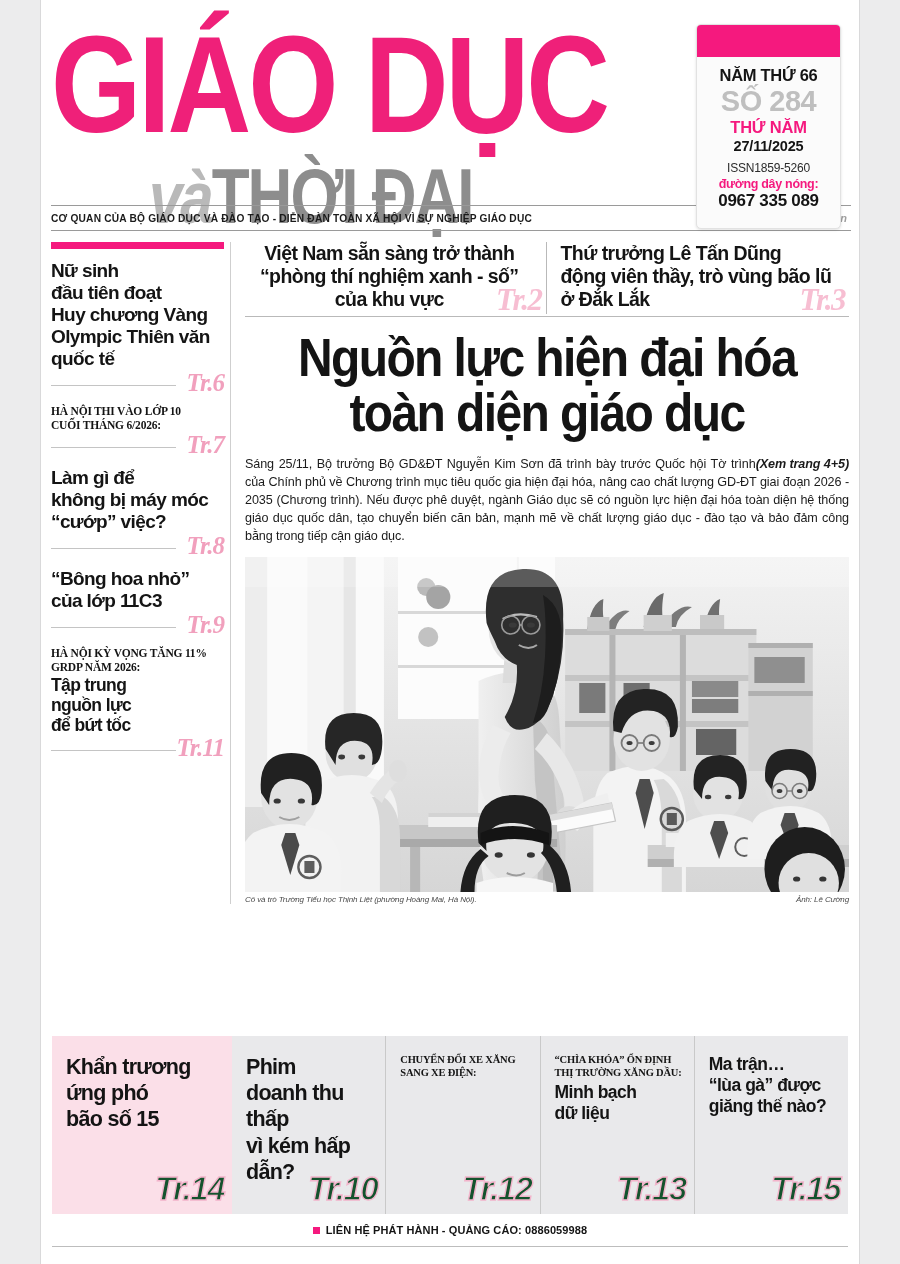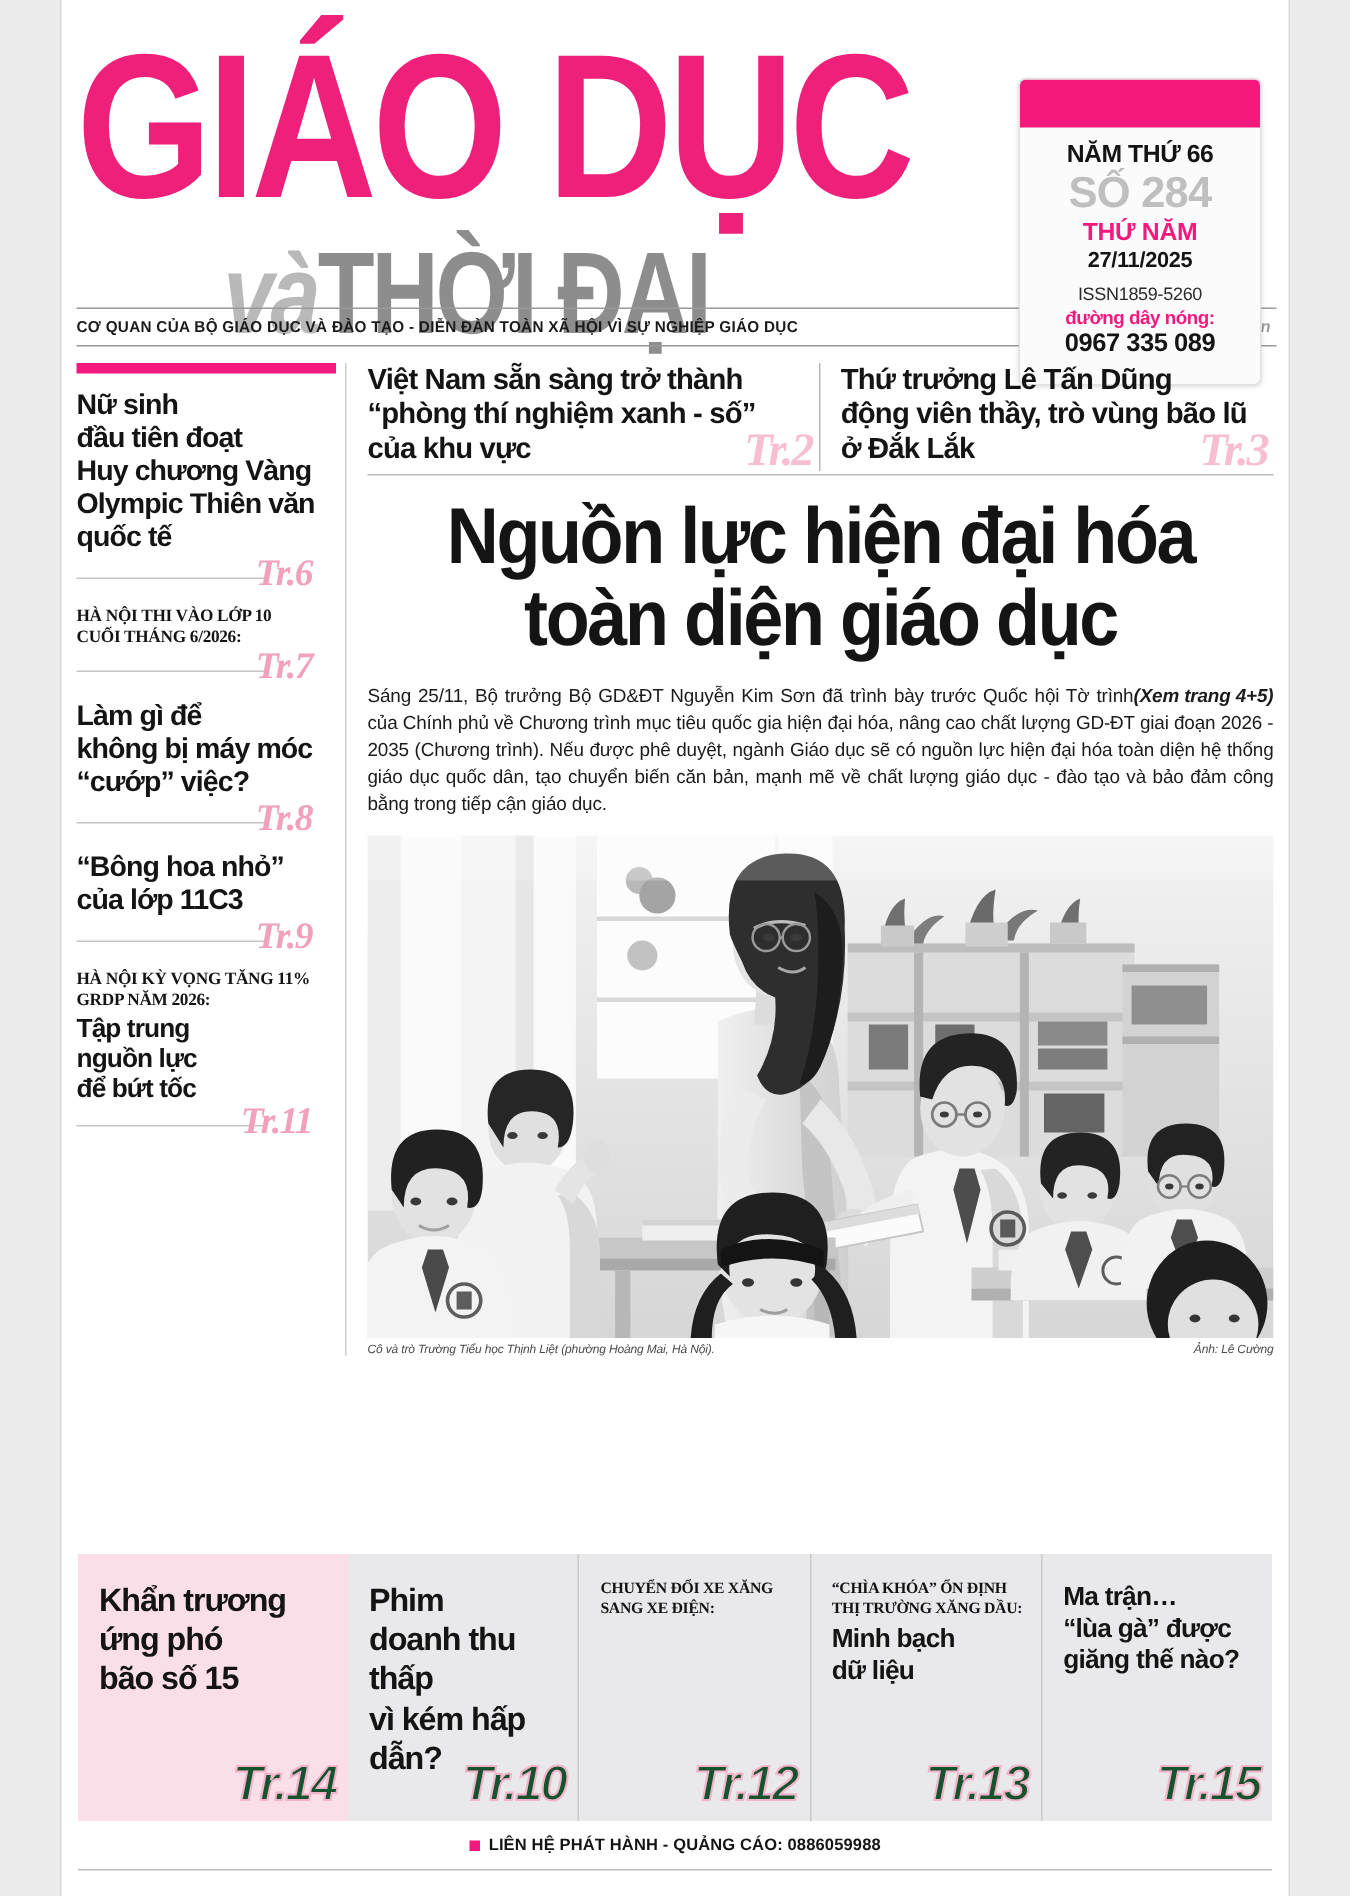--- a/index.html
+++ b/index.html
@@ -47,24 +47,24 @@
   .tagline{
     font-size:10.5px;font-weight:bold;color:#1a1a1a;letter-spacing:.2px;
     transform:scaleX(.97);transform-origin:left center;white-space:nowrap;
   }
   .site{
     font-size:11px;font-weight:bold;color:#9e9e9e;font-style:italic;
     padding-right:4px;
   }
   
   .infobox{
-    position:absolute;right:18px;top:24px;width:162px;height:205px;
+    position:absolute;right:18px;top:24px;width:145px;height:205px;
     background:#fbfbfb;border:1px solid #e2e2e2;border-radius:5px;
     box-shadow:0 1px 3px rgba(0,0,0,.13);
-    text-align:center;overflow:hidden;box-sizing:border-box;margin-top:28px;
+    text-align:center;overflow:hidden;box-sizing:border-box;
   }
   .infobox-bar{height:32px;background:#f5197e;}
   .ib-year{font-size:16.5px;font-weight:bold;color:#141414;margin-top:9px;letter-spacing:-.3px;}
   .ib-issue{font-size:29px;font-weight:bold;color:#bfbfbf;line-height:1.05;margin-top:1px;letter-spacing:-.5px;}
   .ib-day{font-size:16.5px;font-weight:bold;color:#f5197e;margin-top:2px;letter-spacing:-.2px;}
   .ib-date{font-size:14.5px;font-weight:bold;color:#141414;margin-top:1px;letter-spacing:-.2px;}
   .ib-issn{font-size:12px;color:#2b2b2b;margin-top:7px;letter-spacing:-.2px;}
   .ib-hotline-label{font-size:12.5px;font-weight:bold;color:#f5197e;margin-top:2px;letter-spacing:-.3px;}
   .ib-hotline{font-size:17px;font-weight:bold;color:#141414;margin-top:0px;letter-spacing:-.3px;}
   
@@ -84,29 +84,29 @@
     letter-spacing:-.6px;
   }
   .teaser-title.small{font-size:17.5px;}
   .teaser-foot{
     position:relative;height:30px;margin-top:1px;
   }
   .teaser-rule{
     position:absolute;left:0;right:48px;top:14px;border-top:1px solid #c4c4c4;
   }
   .tr{
-    position:absolute;right:16px;top:-2px;
+    position:absolute;right:0;top:-2px;
     font-family:"Liberation Serif", serif;
     font-style:italic;font-weight:bold;font-size:25px;color:#f1a0bd;
     letter-spacing:-1px;
   }
   
   .top-teasers{display:flex;border-bottom:1px solid #b9b9b9;padding-bottom:2px;}
   .tt{position:relative;flex:1;padding-bottom:2px;}
-  .tt.first{border-right:1px solid #b9b9b9;padding-right:12px;}
+  .tt.first{border-right:1px solid #b9b9b9;padding-right:12px;text-align:center;}
   .tt.second{padding-left:14px;}
   .tt-title{
     font-size:19.5px;font-weight:bold;color:#141414;line-height:1.19;
     letter-spacing:-.55px;
   }
   .tt-tr{
     position:absolute;right:4px;bottom:-4px;
     font-family:"Liberation Serif", serif;
     font-style:italic;font-weight:bold;font-size:31px;color:#f7bed2;
     letter-spacing:-1.5px;

